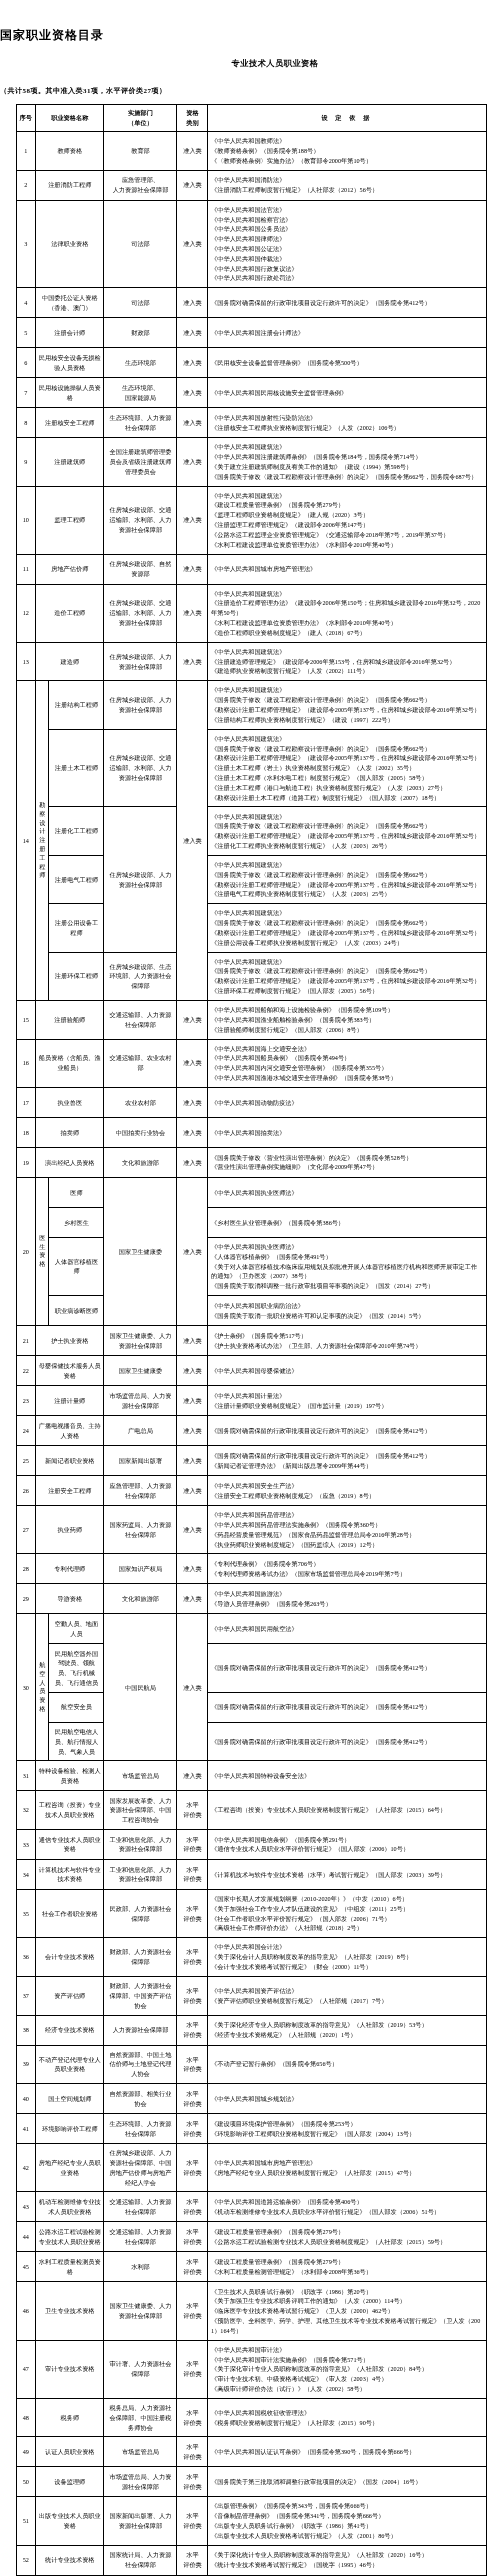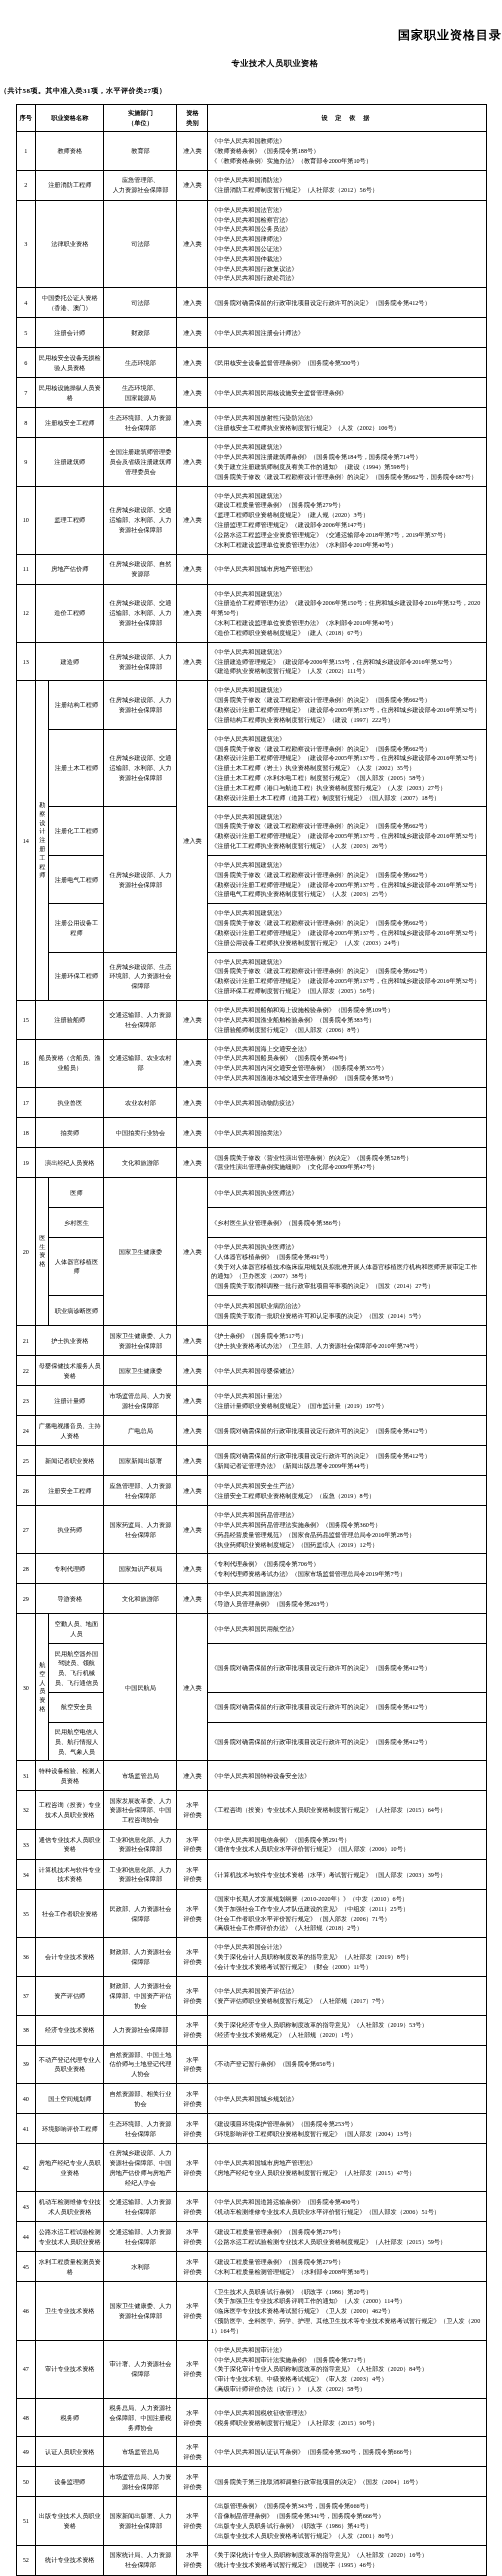--- a/index.html
+++ b/index.html
@@ -4,21 +4,21 @@
 <style>
   html,body{margin:0;padding:0;background:#ffffff;}
   body{
     width:502px;
     font-family:"Liberation Serif","DejaVu Serif",serif;
     color:#000;
     -webkit-font-smoothing:none;
   }
   .page{width:502px;min-height:2778px;box-sizing:border-box;padding-top:27px;}
   .title{
-    text-align:right;font-size:12px;font-weight:bold;letter-spacing:1px;margin:0;
+    text-align:left;font-size:12px;font-weight:bold;letter-spacing:1px;margin:0;
   }
   .subtitle{
     text-align:center;font-size:8.2px;font-weight:bold;margin-top:14.4px;letter-spacing:0.5px;margin-left:48px;
   }
   .countline{
     font-size:7px;font-weight:bold;margin-top:16.5px;letter-spacing:0.5px;
   }
   table.qual{
     border-collapse:collapse;table-layout:fixed;
     width:471px;margin:8.2px auto 0 auto;

